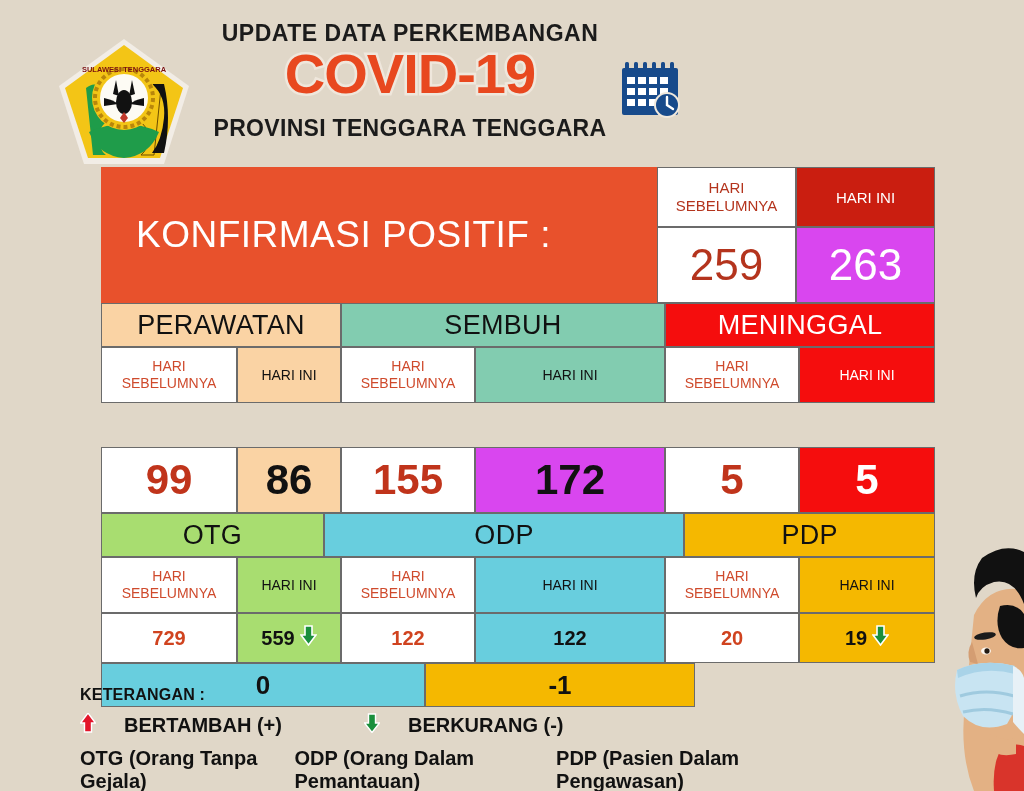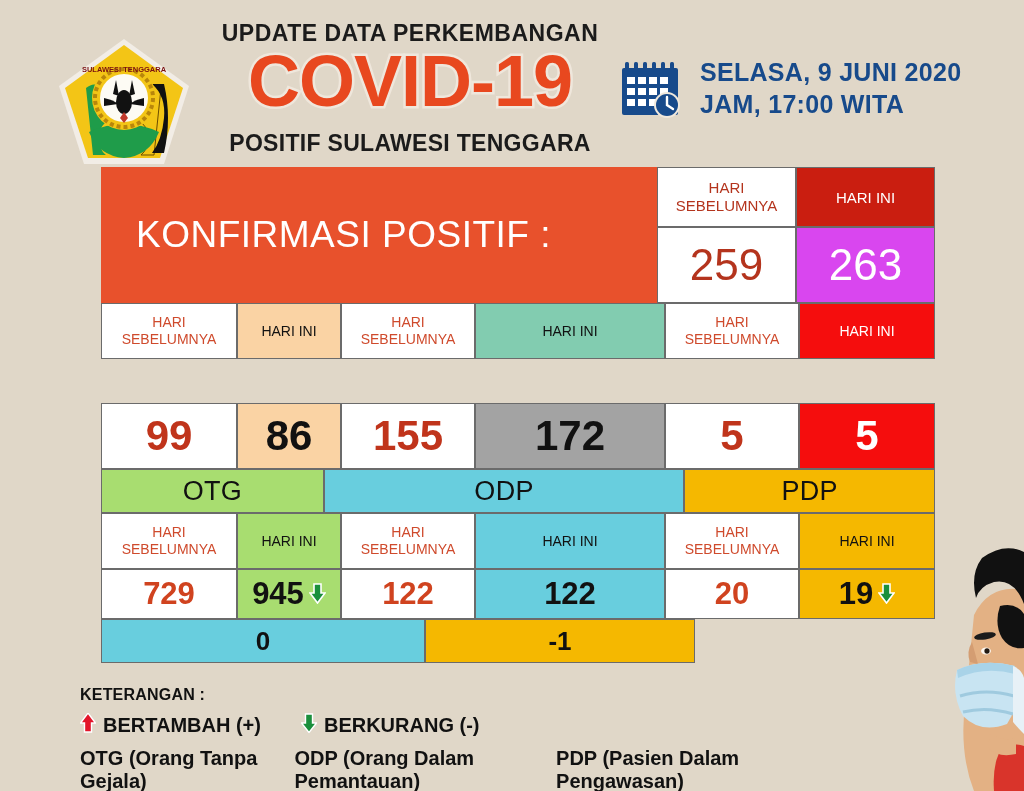--- a/index.html
+++ b/index.html
@@ -13,21 +13,21 @@
 
   
   .header{position:absolute;left:0;top:0;width:1024px;height:165px;}
   .logo{position:absolute;left:56px;top:36px;width:136px;height:132px;}
   .title-block{position:absolute;left:200px;top:22px;width:420px;text-align:center;}
   .t-update{
     font-size:23px;font-weight:bold;letter-spacing:.5px;color:#1b1b1b;
     line-height:1;margin:0;white-space:nowrap;
   }
   .t-covid{
-    font-size:72px;font-weight:bold;color:#e8481f;line-height:.96;
+    font-size:56px;font-weight:bold;color:#e8481f;line-height:.96;
     letter-spacing:-1px;margin:2px 0 16px 0;
     -webkit-text-stroke:5px #efe7dc;paint-order:stroke fill;
   }
   .t-prov{
     font-size:23px;font-weight:bold;letter-spacing:.3px;color:#1b1b1b;
     line-height:1;margin:2px 0 0 0;white-space:nowrap;
   }
   .datebox{position:absolute;left:620px;top:55px;display:flex;align-items:center;gap:14px;}
   .cal-ic{width:66px;height:66px;flex:0 0 66px;}
   .dt-lines{color:#174a8b;font-weight:bold;font-size:25px;line-height:1.28;letter-spacing:.3px;white-space:nowrap;}
@@ -68,45 +68,45 @@
 
   .w1{width:136px;} .w2{width:104px;}
   .w3{width:134px;} .w4{width:190px;}
   .w5{width:134px;} .w6{width:136px;}
 
   .pw-tod{background:#fad3a4;color:#111;}
   .sm-tod{background:#82ccb0;color:#111;}
   .mn-tod{background:#f50d0d;color:#fff;}
   .val-prev{background:#ffffff;color:#c0341b;font-weight:bold;}
   .val-pw{background:#fad3a4;color:#111;font-weight:bold;}
-  .val-sm{background:#a3a3a3;color:#111;font-weight:bold;}
+  .val-sm{background:#d946ef;color:#111;font-weight:bold;}
   .val-mn{background:#f50d0d;color:#fff;font-weight:bold;}
 
   
   .gt-otg{width:240px;background:#a8dd70;color:#111;}
   .gt-odp{width:388px;background:#68cede;color:#111;}
   .gt-pdp{width:270px;background:#f5b800;color:#111;}
   .otg-tod{background:#a8dd70;color:#111;}
   .odp-tod{background:#68cede;color:#111;}
   .pdp-tod{background:#f5b800;color:#111;}
-  .vr2{height:50px;font-size:31px;}
+  .vr2{height:50px;font-size:20px;}
   .val2-prev{background:#ffffff;color:#d0431f;font-weight:bold;}
   .val2-otg{background:#a8dd70;color:#111;font-weight:bold;}
   .val2-odp{background:#68cede;color:#111;font-weight:bold;}
   .val2-pdp{background:#f5b800;color:#111;font-weight:bold;}
   .numwrap{display:inline-flex;align-items:center;gap:5px;}
   .delta-row{height:44px;font-size:26px;font-weight:bold;color:#111;}
   .d-otg{width:240px;background:#a8dd70;}
   .d-odp{width:324px;background:#68cede;}
   .d-pdp{width:270px;background:#f5b800;}
 
   
   .legend{position:absolute;left:80px;top:686px;width:720px;color:#111;}
   .lg-title{font-size:16px;font-weight:bold;letter-spacing:.2px;margin:0 0 9px 0;}
-  .lg-arrows{display:flex;align-items:center;gap:7px;font-size:20px;font-weight:bold;margin:0 0 9px 0;}
+  .lg-arrows{display:flex;align-items:center;gap:28px;font-size:20px;font-weight:bold;margin:0 0 9px 0;}
   .lg-arrows .sp{width:26px;}
   .lg-abbr{display:flex;gap:22px;font-size:20px;font-weight:bold;}
 
   
   .person{position:absolute;left:930px;top:520px;width:94px;height:271px;}
 </style>
 </head>
 <body>
 
 <div class="page">
@@ -132,21 +132,21 @@
           <path d="M88,62 q-10,2 -14,6 l14,2 z"></path>
         </g>
         <path d="M68,76 l-4,6 4,5 4,-5 z" fill="#c0392b"></path>
         <text x="68" y="36" font-size="7.5" font-weight="bold" fill="#7a1010" text-anchor="middle">SULAWESI TENGGARA</text>
       </svg>
     </div>
 
     <div class="title-block">
       <p class="t-update">UPDATE DATA PERKEMBANGAN</p>
       <p class="t-covid">COVID-19</p>
-      <p class="t-prov">POSITIF SULAWESI TENGGARA</p>
+      <p class="t-prov">PROVINSI TENGGARA TENGGARA</p>
     </div>
 
     <div class="datebox">
       <span class="cal-ic">
         <svg viewBox="0 0 66 66" width="66" height="66">
           <g fill="#174a8b">
             <rect x="5" y="7" width="4" height="9" rx="1.6"></rect>
             <rect x="14" y="7" width="4" height="9" rx="1.6"></rect>
             <rect x="23" y="7" width="4" height="9" rx="1.6"></rect>
             <rect x="32" y="7" width="4" height="9" rx="1.6"></rect>
@@ -165,24 +165,20 @@
               <rect x="40" y="33" width="8" height="7"></rect>
             <rect x="7" y="44" width="8" height="7"></rect>
               <rect x="18" y="44" width="8" height="7"></rect>
             <rect x="29" y="44" width="8" height="7"></rect>
           </g>
           <circle cx="47" cy="50" r="13" fill="#f0e8dc"></circle>
           <circle cx="47" cy="50" r="11" fill="#174a8b"></circle>
           <path d="M47,42 L47,50 L53,54" stroke="#fff" stroke-width="2.4" fill="none" stroke-linecap="round"></path>
         </svg>
       </span>
-      <span class="dt-lines">
-        <div>SELASA, 9 JUNI 2020</div>
-        <div>JAM, 17:00 WITA</div>
-      </span>
     </div>
   </div>
 
   <div class="table">
 
     <div class="row">
       <div class="cell konf-left">KONFIRMASI POSITIF :</div>
       <div class="konf-right">
         <div class="konf-heads">
           <div class="cell kh-prev">
@@ -191,20 +187,25 @@
           </div>
           <div class="cell kh-tod">HARI INI</div>
         </div>
         <div class="konf-vals">
           <div class="cell kv-prev">259</div>
           <div class="cell kv-tod">263</div>
         </div>
       </div>
     </div>
 
+    <div class="row">
+      <div class="cell gt gt-perawatan">PERAWATAN</div>
+      <div class="cell gt gt-sembuh">SEMBUH</div>
+      <div class="cell gt gt-meninggal">MENINGGAL</div>
+    </div>
 
     <div class="row">
       <div class="cell sh sh-prev w1">
         <span>HARI</span>
         <span>SEBELUMNYA</span>
       </div>
       <div class="cell sh pw-tod w2">HARI INI</div>
       <div class="cell sh sh-prev w3">
         <span>HARI</span>
         <span>SEBELUMNYA</span>
@@ -247,21 +248,21 @@
         <span>HARI</span>
         <span>SEBELUMNYA</span>
       </div>
       <div class="cell sh pdp-tod w6">HARI INI</div>
     </div>
 
     <div class="row">
       <div class="cell vr2 val2-prev w1">729</div>
       <div class="cell vr2 val2-otg w2">
         <span class="numwrap">
-          <span>945</span>
+          <span>559</span>
           <span>
             <svg width="17" height="21" viewBox="0 0 17 21">
               <path d="M5,1 L12,1 L12,10 L16,10 L8.5,20 L1,10 L5,10 Z" fill="#1a8f3c" stroke="#fff" stroke-width="1.6"></path>
             </svg>
           </span>
         </span>
       </div>
       <div class="cell vr2 val2-prev w3">122</div>
       <div class="cell vr2 val2-odp w4">122</div>
       <div class="cell vr2 val2-prev w5">20</div>

